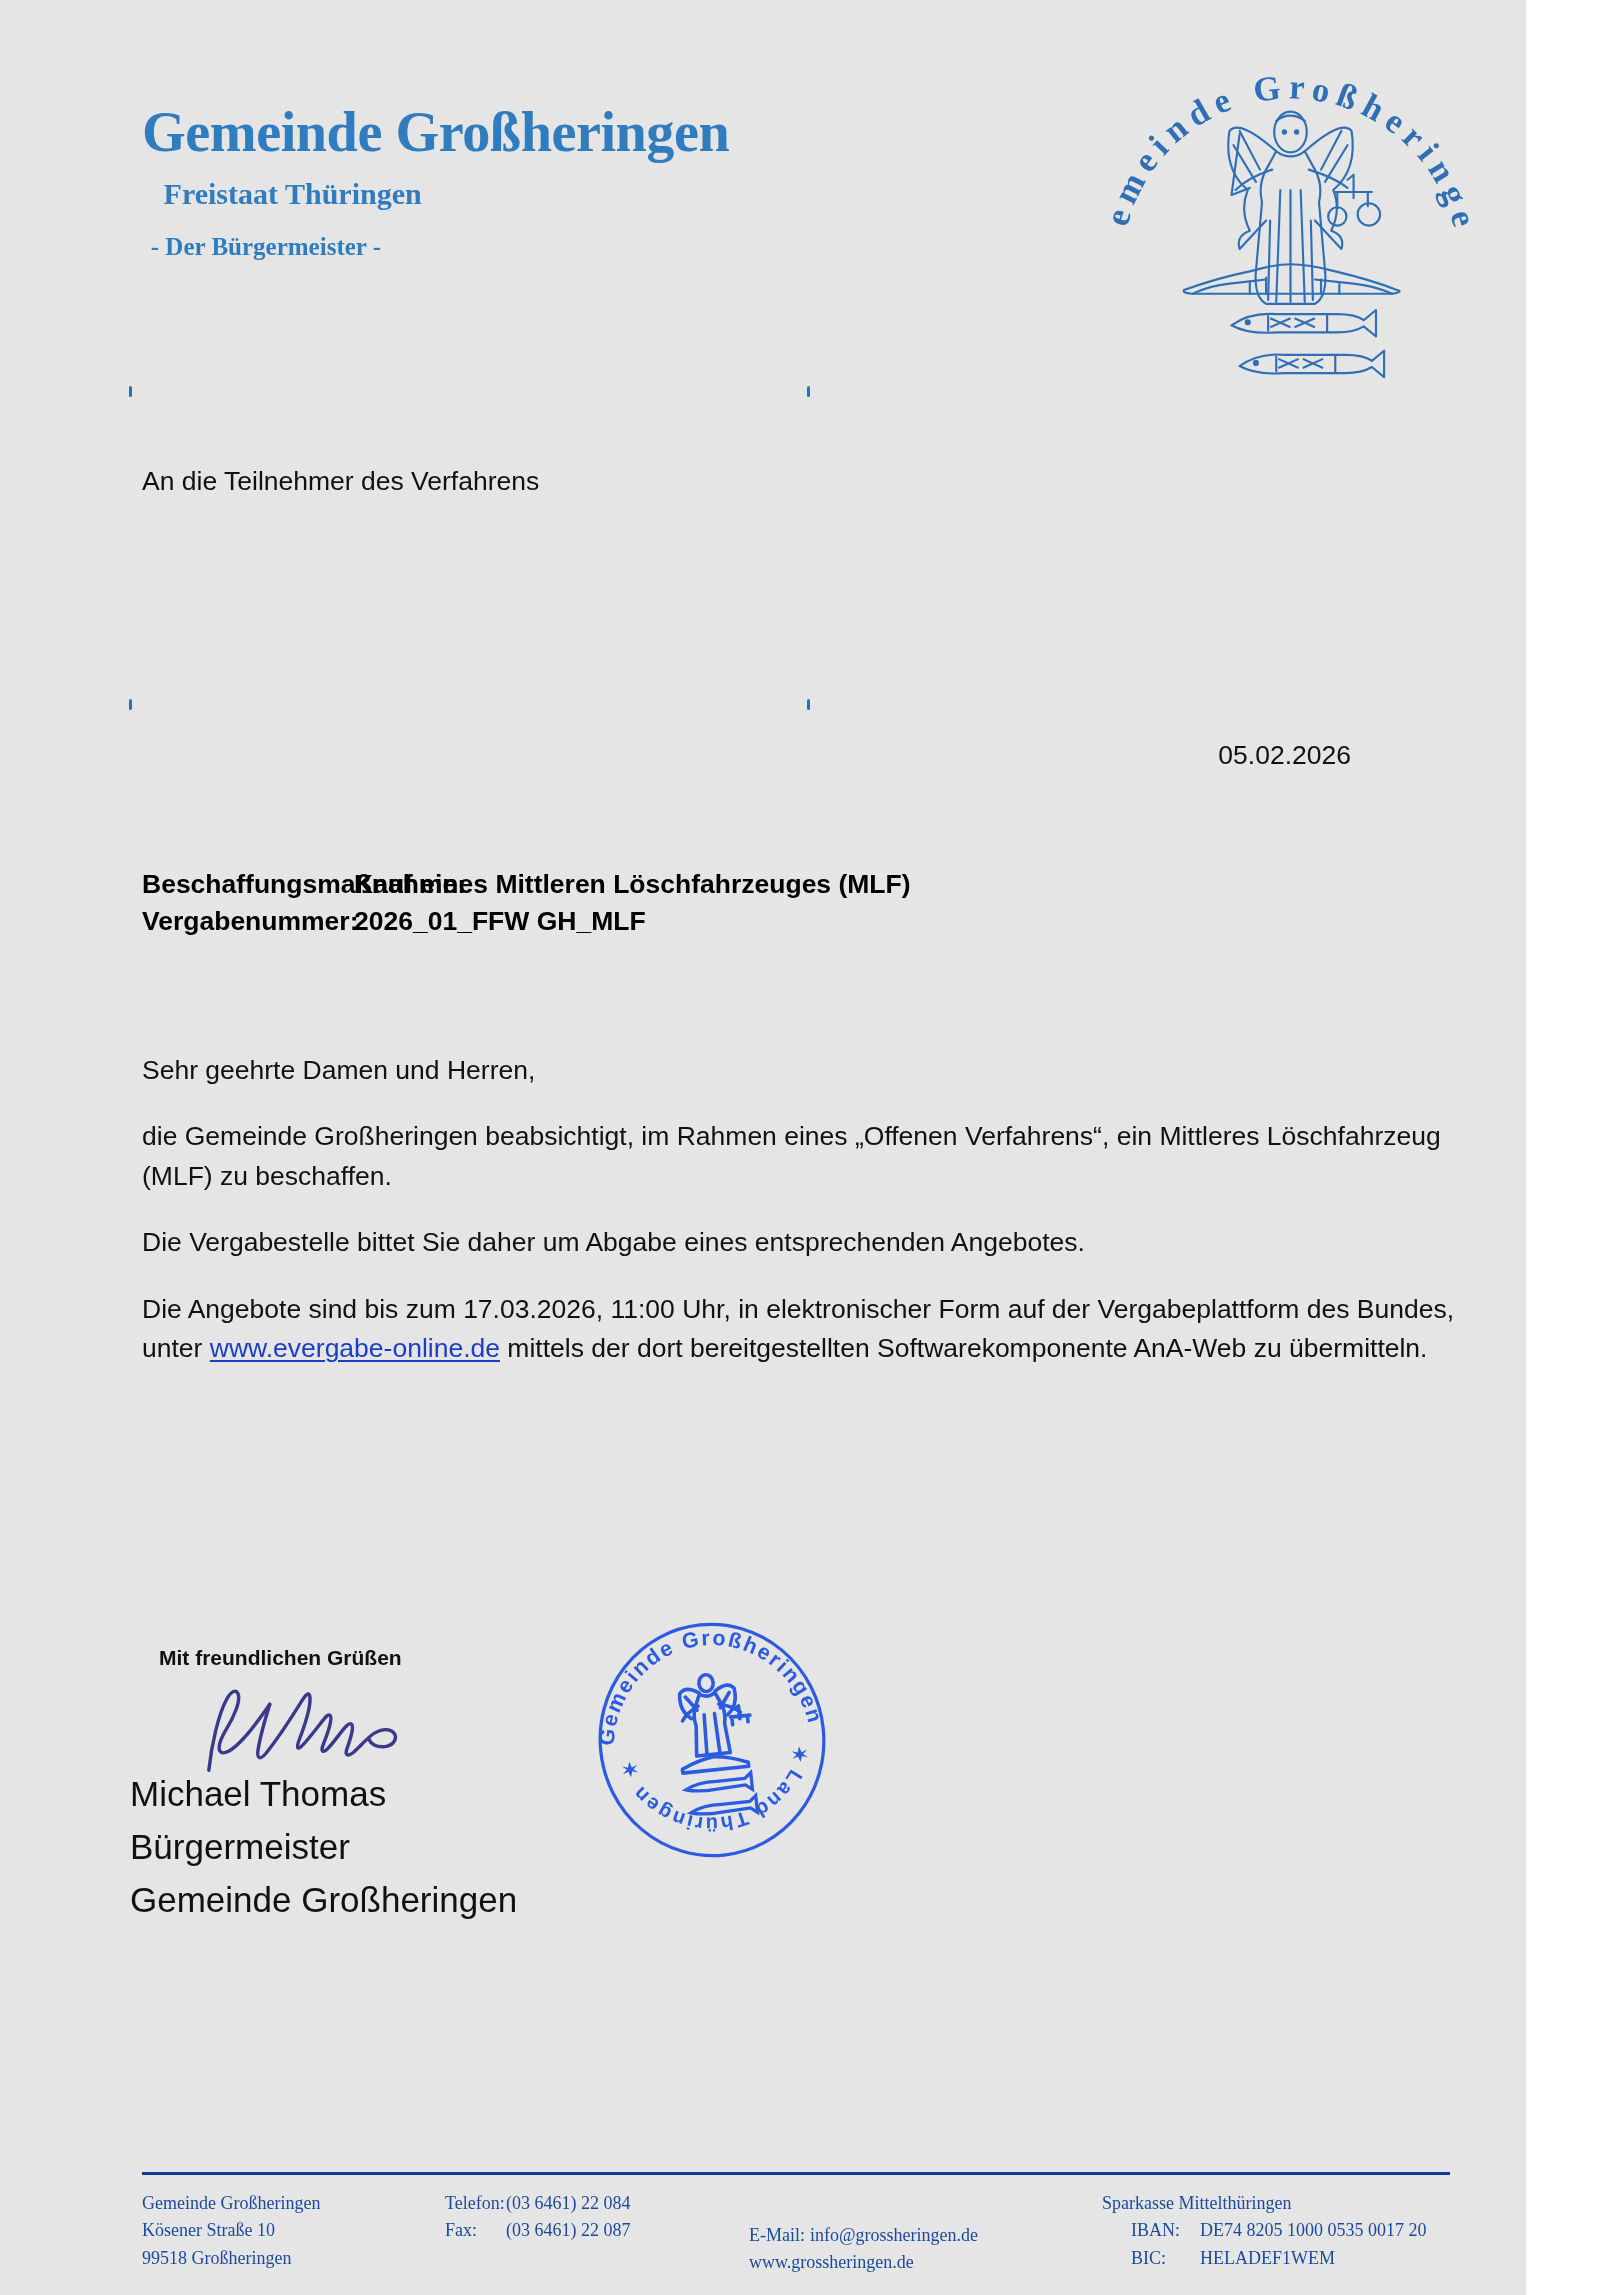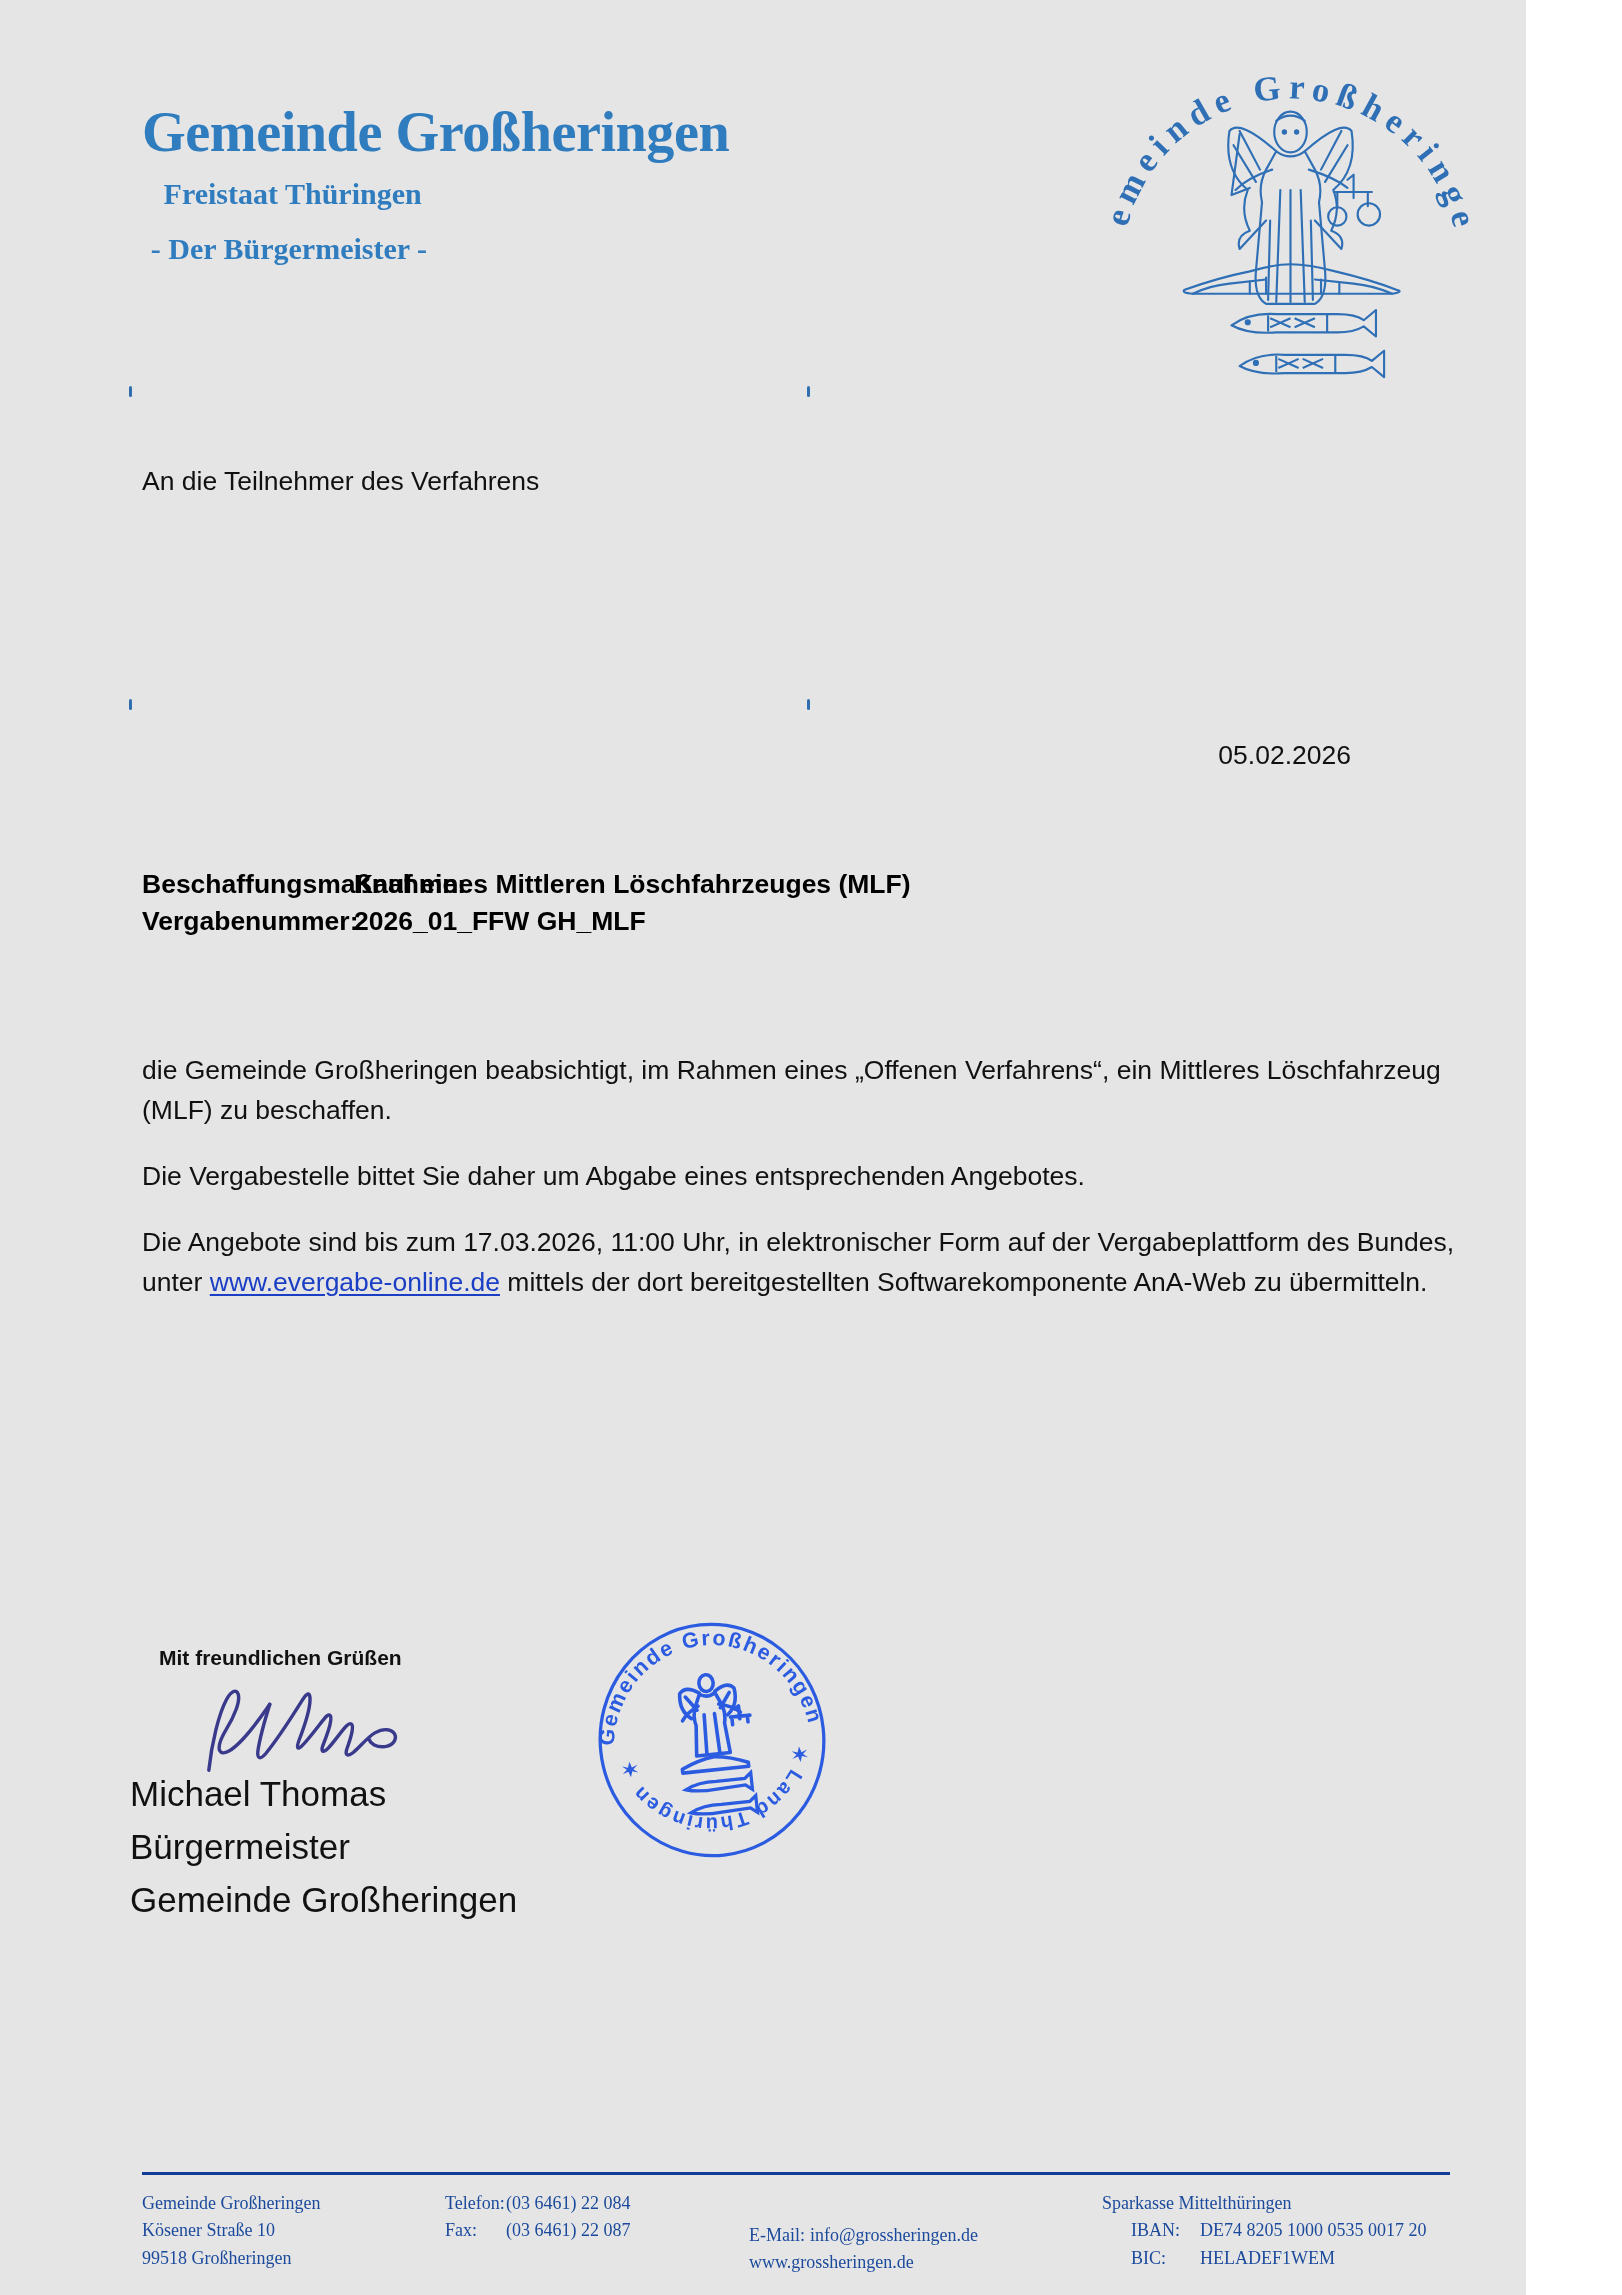--- a/index.html
+++ b/index.html
@@ -44,21 +44,21 @@
     font-size: 30px;
     line-height: 1.0;
     color: #2F7CBE;
     margin-top: 17.7px;
     margin-left: 21.6px;
     white-space: nowrap;
   }
   .lh-role {
     font-family: "Liberation Serif", serif;
     font-weight: bold;
-    font-size: 30px;
+    font-size: 25px;
     line-height: 1.0;
     color: #2F7CBE;
     margin-top: 25.5px;
     margin-left: 8.8px;
     white-space: nowrap;
   }
 
   
   .crest {
     position: absolute;
@@ -286,20 +286,21 @@
   <div class="subject">
     <span class="row">
       <span class="lbl">Beschaffungsmaßnahme:</span><span class="val">Kauf eines Mittleren Löschfahrzeuges (MLF)</span>
     </span>
     <span class="row">
       <span class="lbl">Vergabenummer:</span><span class="val">2026_01_FFW GH_MLF</span>
     </span>
   </div>
 
   <div class="body-text">
+    <p>Sehr geehrte Damen und Herren,</p>
     <p>die Gemeinde Großheringen beabsichtigt, im Rahmen eines „Offenen Verfahrens“, ein Mittleres Löschfahrzeug (MLF) zu beschaffen.</p>
     <p>Die Vergabestelle bittet Sie daher um Abgabe eines entsprechenden Angebotes.</p>
     <p><span>Die Angebote sind bis zum 17.03.2026, 11:00 Uhr, in elektronischer Form auf der Vergabeplattform des Bundes, unter </span><a class="link" href="#">www.evergabe-online.de</a><span> mittels der dort bereitgestellten Softwarekomponente AnA-Web zu übermitteln.</span></p>
   </div>
 
   <div class="closing">Mit freundlichen Grüßen</div>
 
   <div class="signature-img">
     <svg viewBox="0 0 700 230" xmlns="http://www.w3.org/2000/svg">
       <g fill="none" stroke="#3A3A8C" stroke-linecap="round" stroke-linejoin="round">

